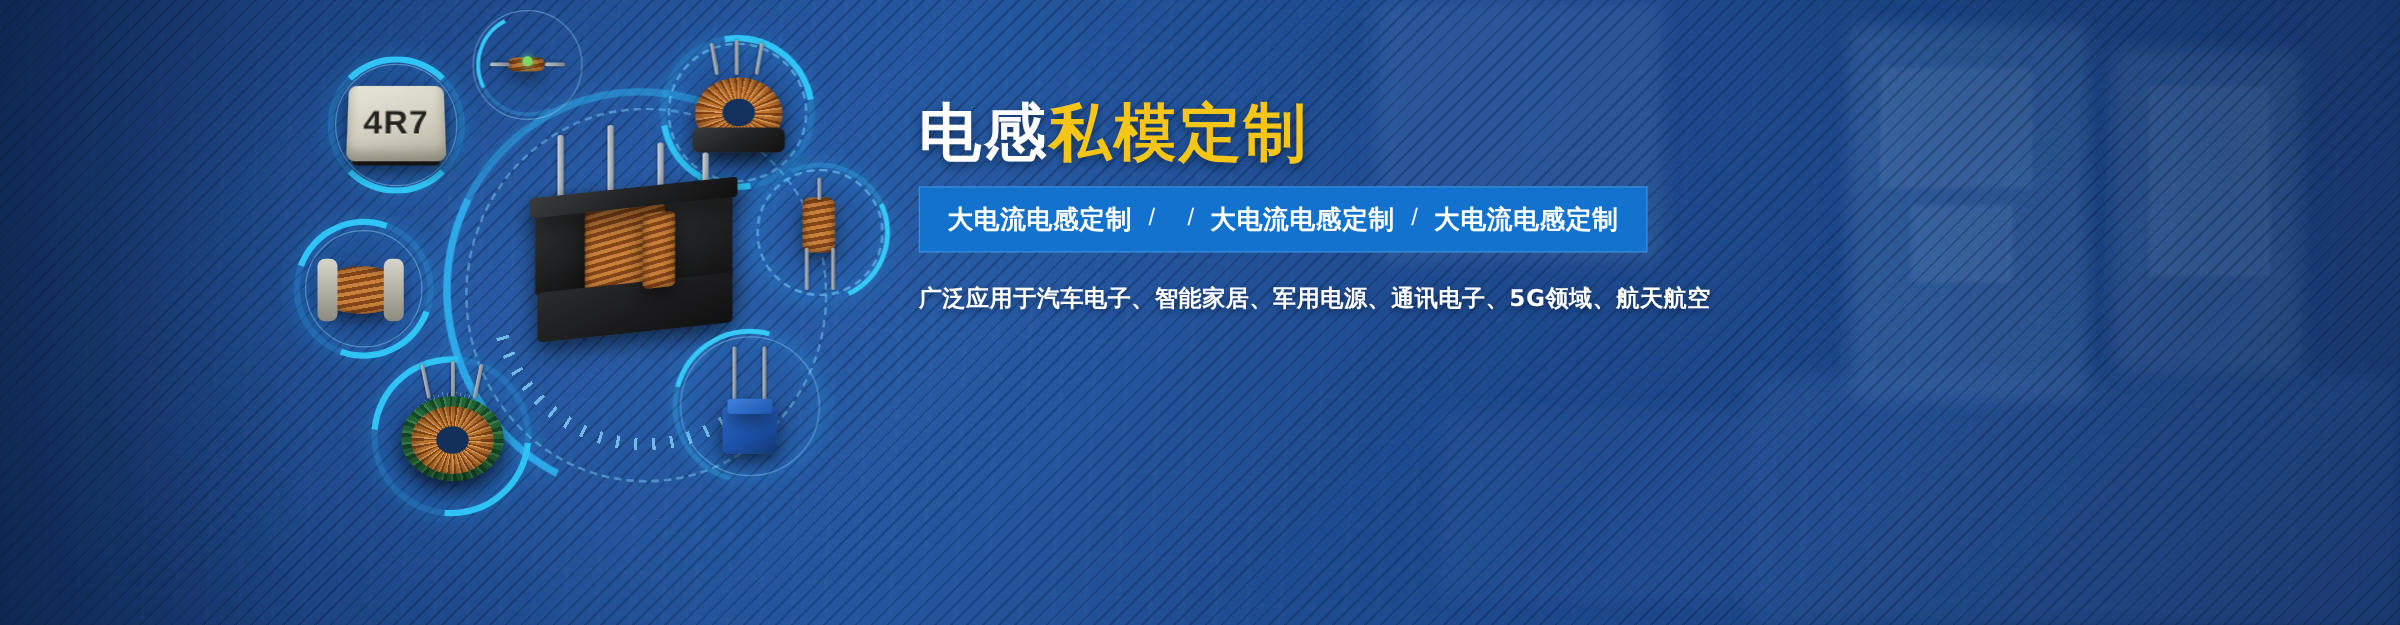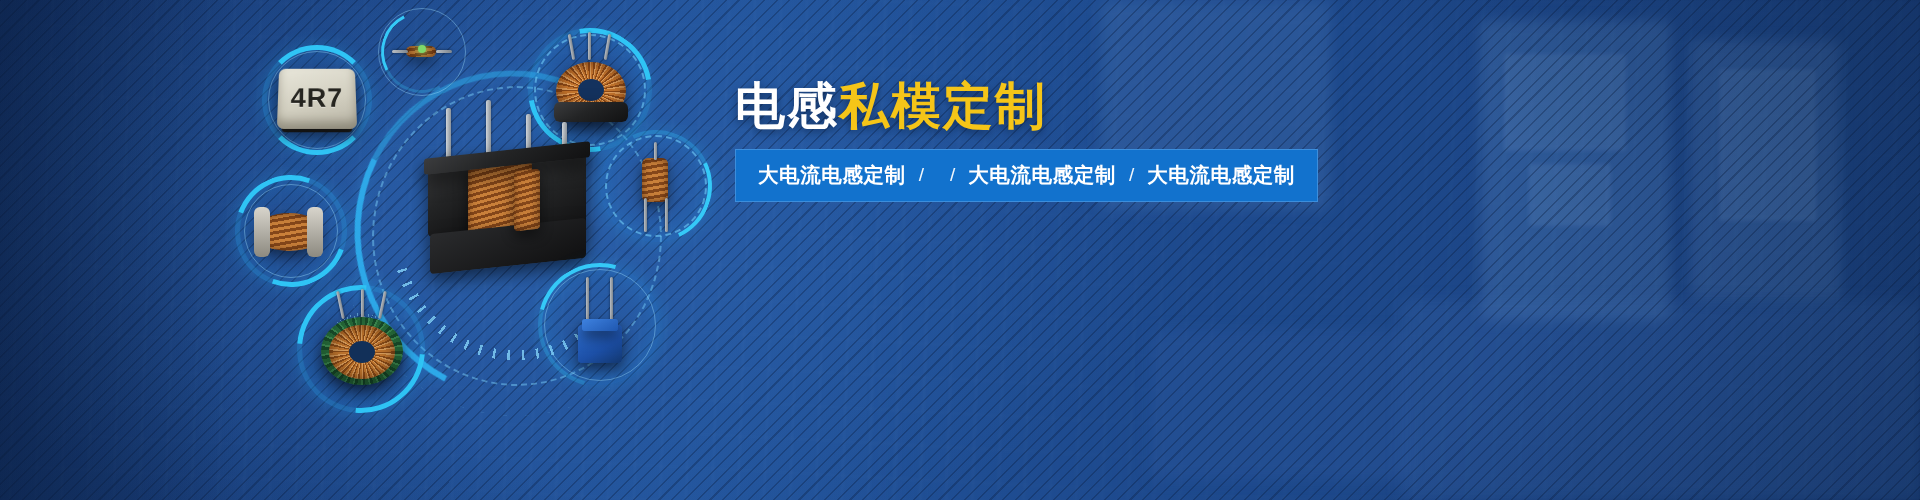--- a/index.html
+++ b/index.html
@@ -400,15 +400,16 @@
       <div class="tagbar-inner">
         <span class="tag-item">大电流电感定制</span>
         <span class="tag-sep">/</span>
         <span class="tag-sep">/</span>
         <span class="tag-item">大电流电感定制</span>
         <span class="tag-sep">/</span>
         <span class="tag-item">大电流电感定制</span>
       </div>
     </div>
 
+    <div class="desc">广泛应用于汽车电子、智能家居、军用电源、通讯电子、5G领域、航天航空</div>
   </div>
 
 </div>
 
 </body></html>

